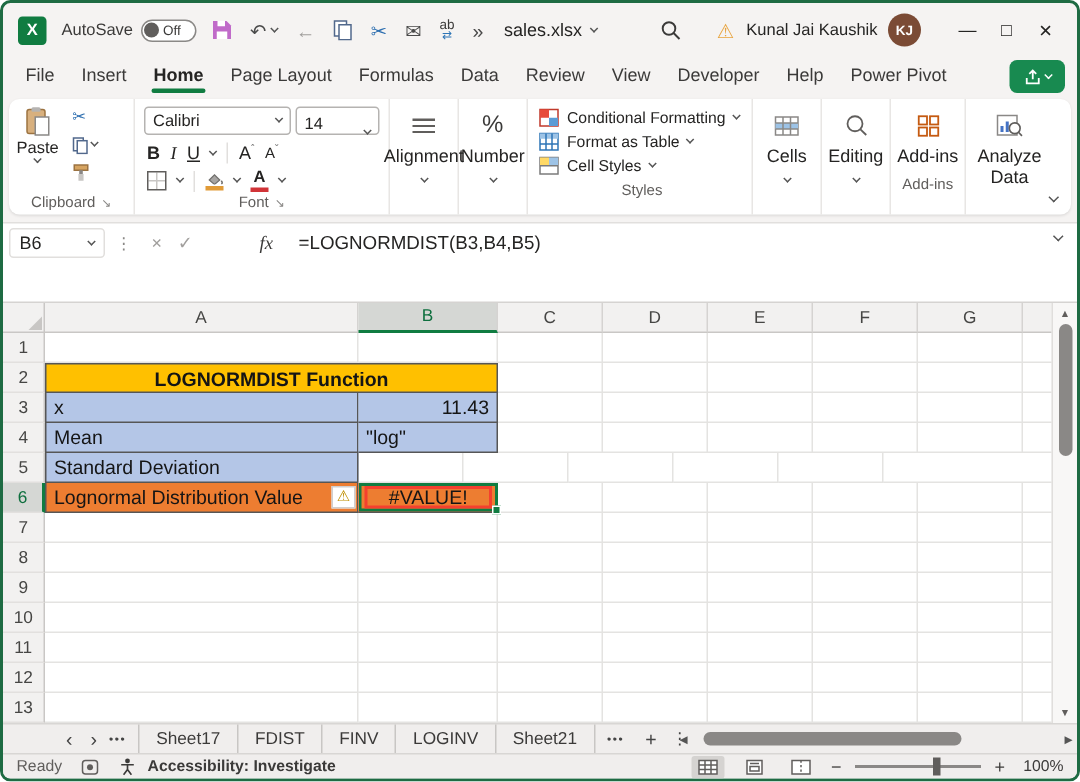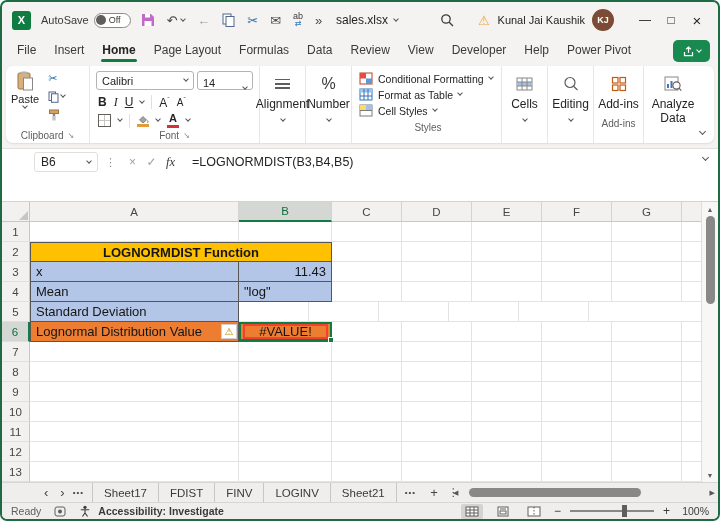--- a/index.html
+++ b/index.html
@@ -81,26 +81,26 @@
   .vlabel { font-size:12px; color:#252423; margin-top:2px; line-height:1.15; }
   .vchev { margin-top:5px; }
   .alignicon { width:15px; height:11px; background:repeating-linear-gradient(#605E5C 0 1.5px, transparent 1.5px 4.2px); }
   .pct { font-size:16px; color:#3b3a39; }
   .g-styles { width:150px; padding-left:7px; padding-right:4px; }
   .style-row { display:flex; align-items:center; gap:5px; height:15px; font-size:10.5px; color:#252423; margin-bottom:1px; white-space:nowrap; }
   .g-addins { width:50px; } .g-analyze { width:58px; border-right:none;text-align:center; }
   .ribbon-collapse { position:absolute; right:9px; bottom:9px; }
 
   
-  .fbar { height:54px; background:#fff; border-top:1px solid #E1DFDD; border-bottom:1px solid #D5D3D1; position:relative;padding-left:28px; }
+  .fbar { height:54px; background:#fff; border-top:1px solid #E1DFDD; border-bottom:1px solid #D5D3D1; position:relative; }
   .fbar-row { height:26px; display:flex; align-items:center; }
   .namebox { width:64px; height:20px; margin-left:4px; border:1px solid #E1DFDD; border-radius:3px; display:flex; align-items:center; justify-content:space-between; padding:0 6px; font-size:12px; color:#252423; }
   .vdots { color:#8A8886; font-size:11px; margin:0 7px; }
   .fbtn { width:19px; text-align:center; font-size:12px; color:#A19F9D; }
-  .fbtn.fx { font-style:italic; font-family:"Liberation Serif", serif; color:#3b3a39; font-size:12.5px; }
+  .fbtn.fx { font-style:italic; font-family:"Liberation Serif", serif; color:#3b3a39; font-size:12.5px;margin-left:35px; }
   .ftext { margin-left:12px; font-size:12.5px; color:#252423; }
   .fchev { position:absolute; right:10px; top:9px; }
 
   
   .sheet { position:relative; height:280px; background:#fff; }
   .chead { display:flex; height:20px; }
   .corner { width:28px; flex:none; background:#F2F1F0; border-right:1px solid #C9C7C5; border-bottom:1px solid #C9C7C5; position:relative; }
   .corner::after { content:""; position:absolute; right:1px; bottom:1px; border-left:9px solid transparent; border-bottom:9px solid #C8C6C4; }
   .ch { background:#F2F1F0; border-right:1px solid #D5D3D1; border-bottom:1px solid #C9C7C5; display:flex; align-items:center; justify-content:center; font-size:11.5px; color:#464644; flex:none; }
   .ch.active { background:#D5D7D4; color:#0E6F3E; border-bottom:2px solid #107C41; }

